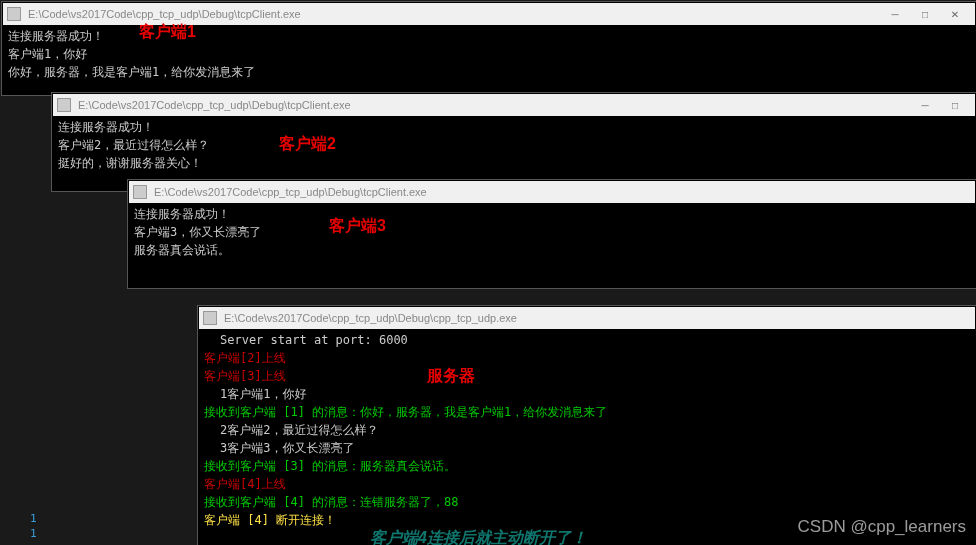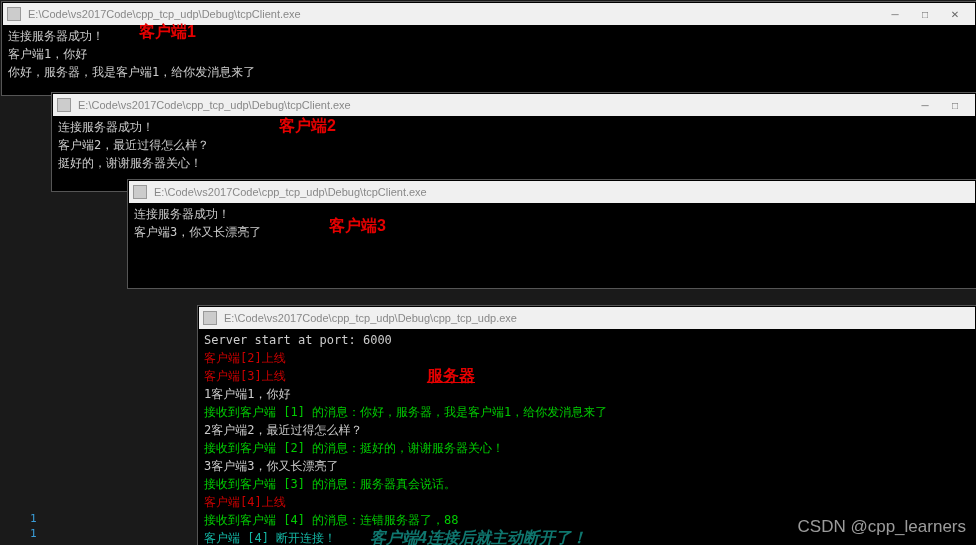--- a/index.html
+++ b/index.html
@@ -71,22 +71,22 @@
       font-size: 16px;
       font-weight: bold;
       font-family: "Microsoft YaHei", sans-serif;
     }
     .annotation-blue {
       color: #0f766e;
       font-style: italic;
     }
     .red-text { color: #cc0000; }
     .green-text { color: #00cc00; }
-    .yellow-text { color: #14b8a6; }
-    .white-text { color: #ccc; }
+    .yellow-text { color: #fde047; }
+    .white-text { color: #ccc; margin-left: 16px; }
     .watermark {
       position: absolute;
       right: 10px;
       bottom: 8px;
       color: #ddd;
       font-size: 17px;
       font-family: Arial, sans-serif;
       opacity: 0.7;
     }
     .linenum {
@@ -124,51 +124,51 @@
     <div class="titlebar-text">E:\Code\vs2017Code\cpp_tcp_udp\Debug\tcpClient.exe</div>
     <div class="win-controls">
       <div class="win-btn">─</div>
       <div class="win-btn">□</div>
     </div>
   </div>
   <div class="content">
     <div class="line">连接服务器成功！</div>
     <div class="line">客户端2，最近过得怎么样？</div>
     <div class="line">挺好的，谢谢服务器关心！</div>
-    <div class="annotation" style="left:225px; top:1px;">客户端2</div>
+    <div class="annotation" style="left:225px; top:19px;">客户端2</div>
   </div>
 </div>
 
 <div class="window" style="left:126px; top:178px; width:850px; height:110px;">
   <div class="titlebar">
     <div class="titlebar-icon"></div>
     <div class="titlebar-text">E:\Code\vs2017Code\cpp_tcp_udp\Debug\tcpClient.exe</div>
   </div>
   <div class="content">
     <div class="line">连接服务器成功！</div>
     <div class="line">客户端3，你又长漂亮了</div>
+    <div class="line">服务器真会说话。</div>
     <div class="annotation" style="left:176px; top:14px;margin-left:23px;">客户端3</div>
   </div>
 </div>
 
 <div class="window" style="left:196px; top:304px; width:780px; height:266px;">
   <div class="titlebar">
     <div class="titlebar-icon"></div>
     <div class="titlebar-text">E:\Code\vs2017Code\cpp_tcp_udp\Debug\cpp_tcp_udp.exe</div>
   </div>
   <div class="content" id="server-content">
-    <div class="annotation" style="left:227px; top:38px;text-decoration:underline;">服务器</div>
+    <div class="annotation" style="left:227px; top:38px;">服务器</div>
     <div class="annotation annotation-blue" style="left:170px; top:200px;">客户端4连接后就主动断开了！</div>
   <div class="line white-text">Server start at port: 6000</div>
       <div class="line red-text">客户端[2]上线</div>
       <div class="line red-text">客户端[3]上线</div>
       <div class="line white-text">1客户端1，你好</div>
       <div class="line green-text">接收到客户端 [1] 的消息：你好，服务器，我是客户端1，给你发消息来了</div>
       <div class="line white-text">2客户端2，最近过得怎么样？</div>
-      <div class="line green-text">接收到客户端 [2] 的消息：挺好的，谢谢服务器关心！</div>
       <div class="line white-text">3客户端3，你又长漂亮了</div>
       <div class="line green-text">接收到客户端 [3] 的消息：服务器真会说话。</div>
       <div class="line red-text">客户端[4]上线</div>
       <div class="line green-text">接收到客户端 [4] 的消息：连错服务器了，88</div>
       <div class="line yellow-text">客户端 [4] 断开连接！</div>
     </div>
 </div>
 
 <span class="linenum" style="top:510px;">1</span>
 <span class="linenum" style="top:525px;">1</span>

